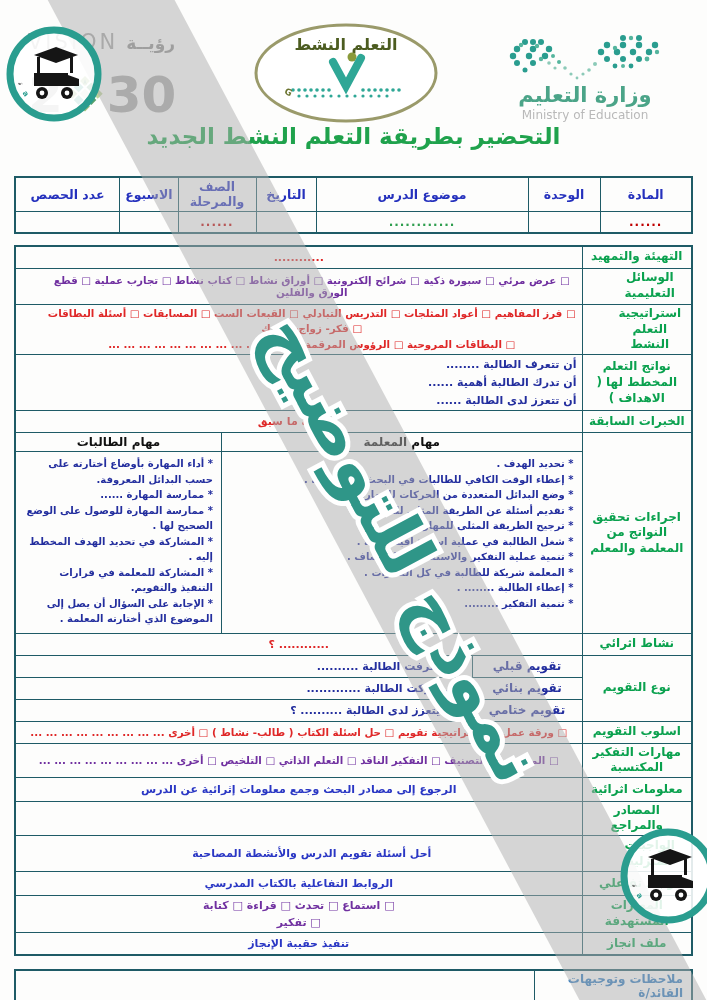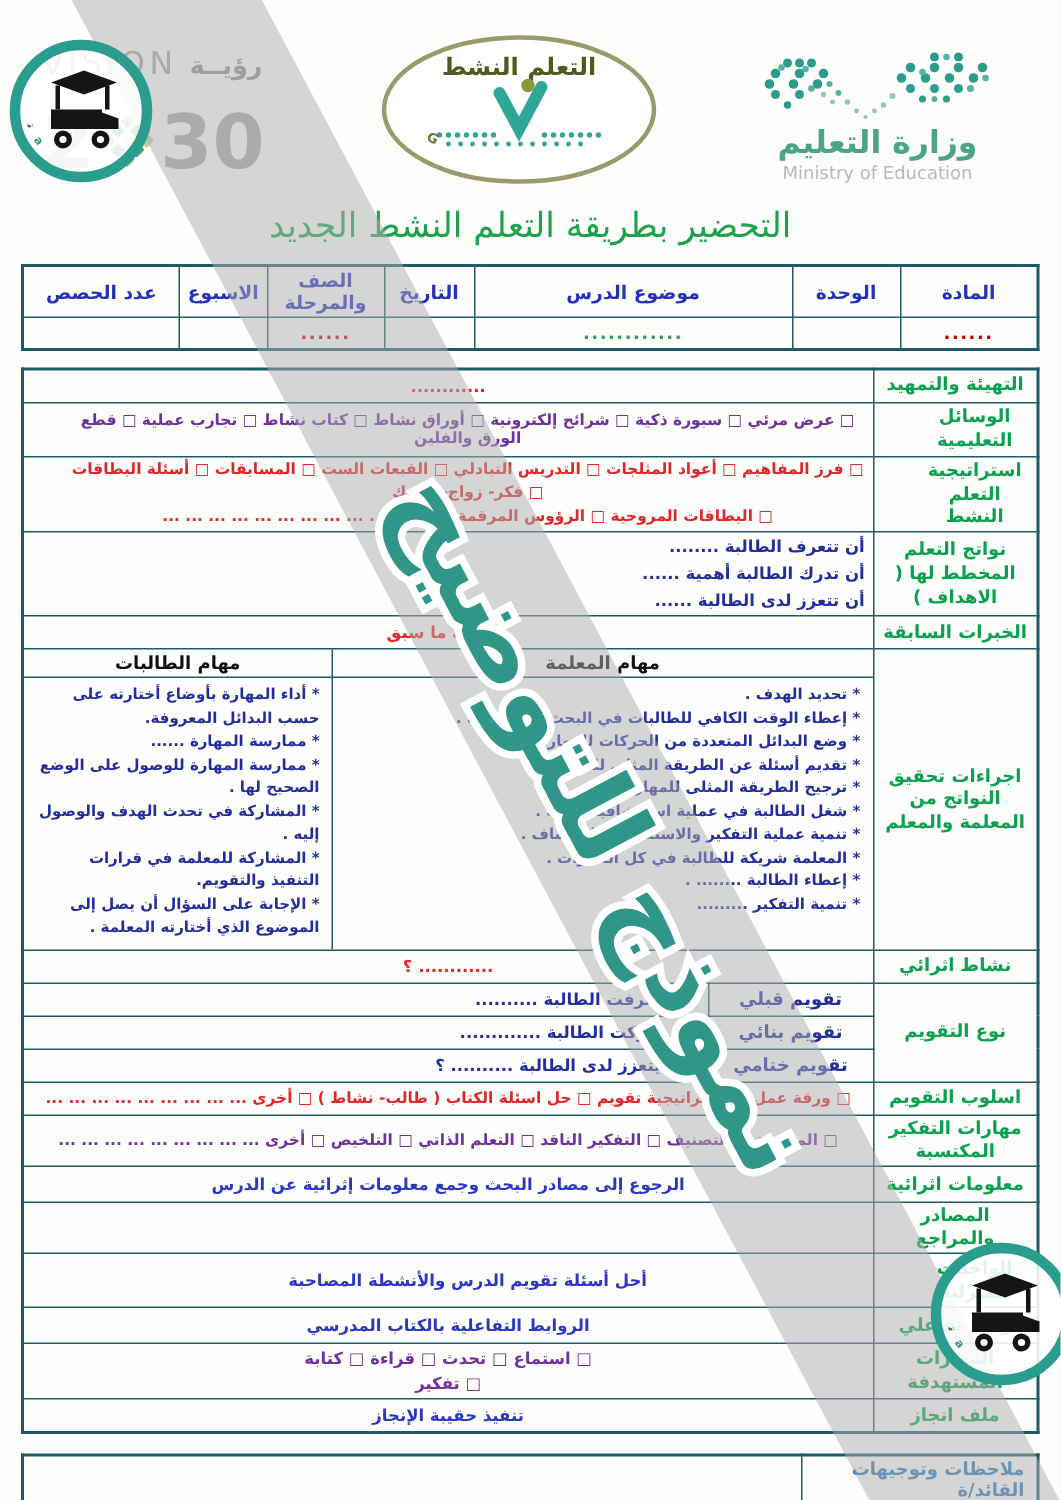--- a/index.html
+++ b/index.html
@@ -12,22 +12,22 @@
   .top{ position:relative; height:176px; }
   .vision{ position:absolute; left:28px; top:30px; width:210px; color:#9b9b9b; direction:ltr; }
   .vision .line1{ display:flex; align-items:baseline; gap:8px; justify-content:flex-start; }
   .vision .en{ font-size:21px; letter-spacing:3px; color:#a5a5a5; }
   .vision .ar{ font-size:17px; font-weight:bold; color:#8f8f8f; }
   .vision .line2{ display:flex; align-items:center; gap:2px; margin-top:16px; }
   .vision .digit{ font-size:50px; font-weight:bold; color:#a9a9a9; line-height:1; }
   .al-logo{ position:absolute; left:253px; top:22px; }
   .ministry{ position:absolute; left:455px; top:18px; }
   .doc-title{
-    position:absolute; left:0; right:0; top:138px; text-align:center;
-    font-size:23px; font-weight:normal; color:#1fa24c;
+    position:absolute; left:0; right:0; top:123px; text-align:center;
+    font-size:23px; font-weight:bold; color:#1fa24c;
   }
   
   .tbl{ border-collapse:collapse; width:679px; margin:0 auto; direction:rtl; }
   .tbl, .tbl td, .tbl th{ border:1px solid #1e5b66; }
   .tbl{ border-width:2px; }
   .tbl td, .tbl th{ padding:1px 5px; vertical-align:middle; font-weight:bold; }
   .info-tbl th{ color:#2531bd; font-size:12.5px; text-align:center; height:34px; line-height:1.2; }
   .info-tbl td{ height:22px; text-align:center; font-size:12px; letter-spacing:1px; }
   td[data-color="red"]{ color:#c00000; }
   td[data-color="green"]{ color:#2f9e4f; }
@@ -304,21 +304,21 @@
                 <div>* شغل الطالبة في عملية استكشافية معينة .</div>
                 <div>* تنمية عملية التفكير والاستقصاء والاكتشاف .</div>
                 <div>* المعلمة شريكة للطالبة في كل الفقرات .</div>
                 <div>* إعطاء الطالبة ........ .</div>
                 <div>* تنمية التفكير .........</div>
               </div>
           <div class="proc-b">
                 <div>* أداء المهارة بأوضاع أختارته على حسب البدائل المعروفة.</div>
                 <div>* ممارسة المهارة ......</div>
                 <div>* ممارسة المهارة للوصول على الوضع الصحيح لها .</div>
-                <div>* المشاركة في تحدث الهدف والوصول إليه .</div>
+                <div>* المشاركة في تحديد الهدف المخطط إليه .</div>
                 <div>* المشاركة للمعلمة في قرارات التنفيذ والتقويم.</div>
                 <div>* الإجابة على السؤال أن يصل إلى الموضوع الذي أختارته المعلمة .</div>
               </div>
         </div>
       </td>
     </tr>
 
     <tr class="rh22">
       <td class="lbl">نشاط اثرائي</td>
       <td colspan="2" class="ct c-red">............ ؟</td>

